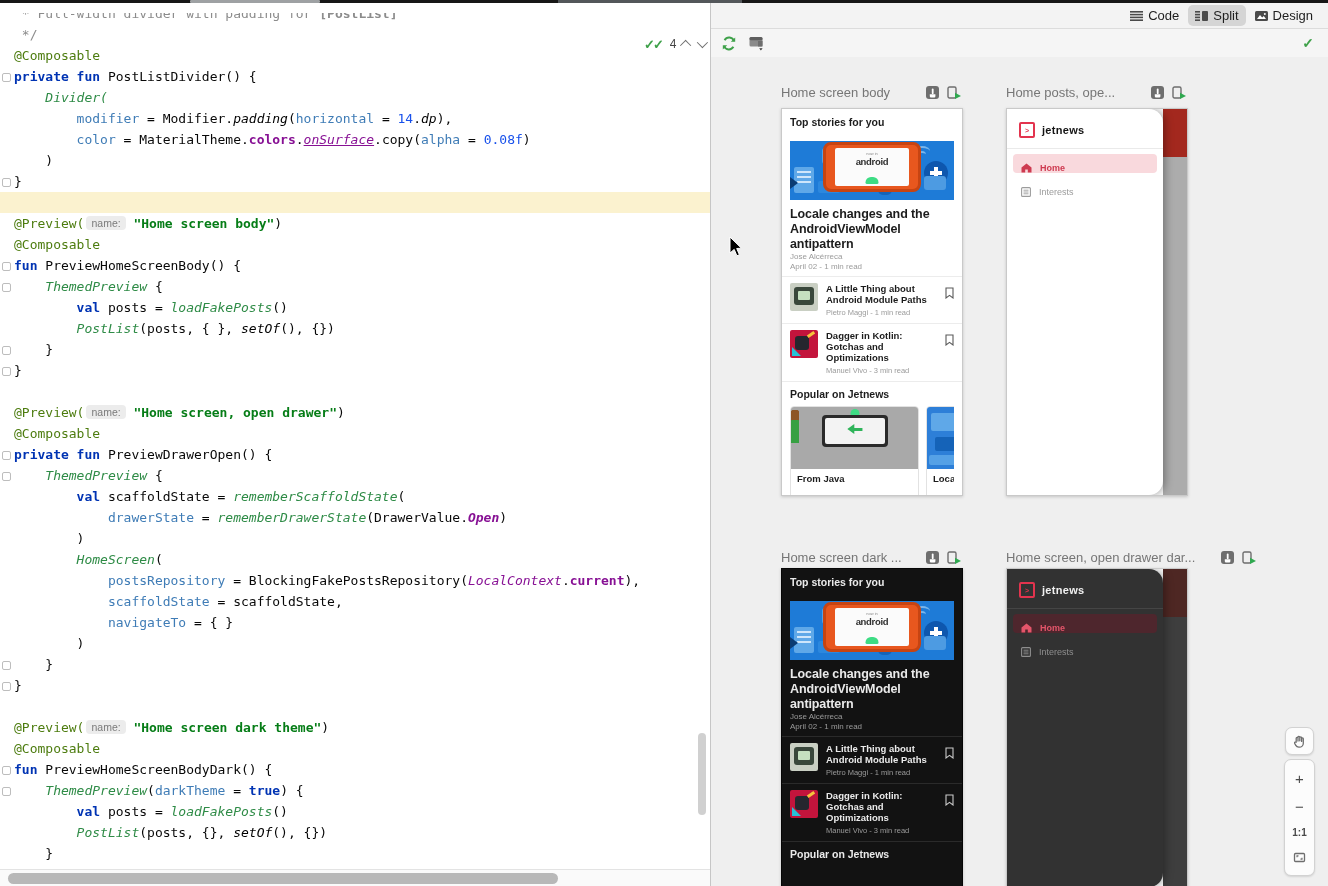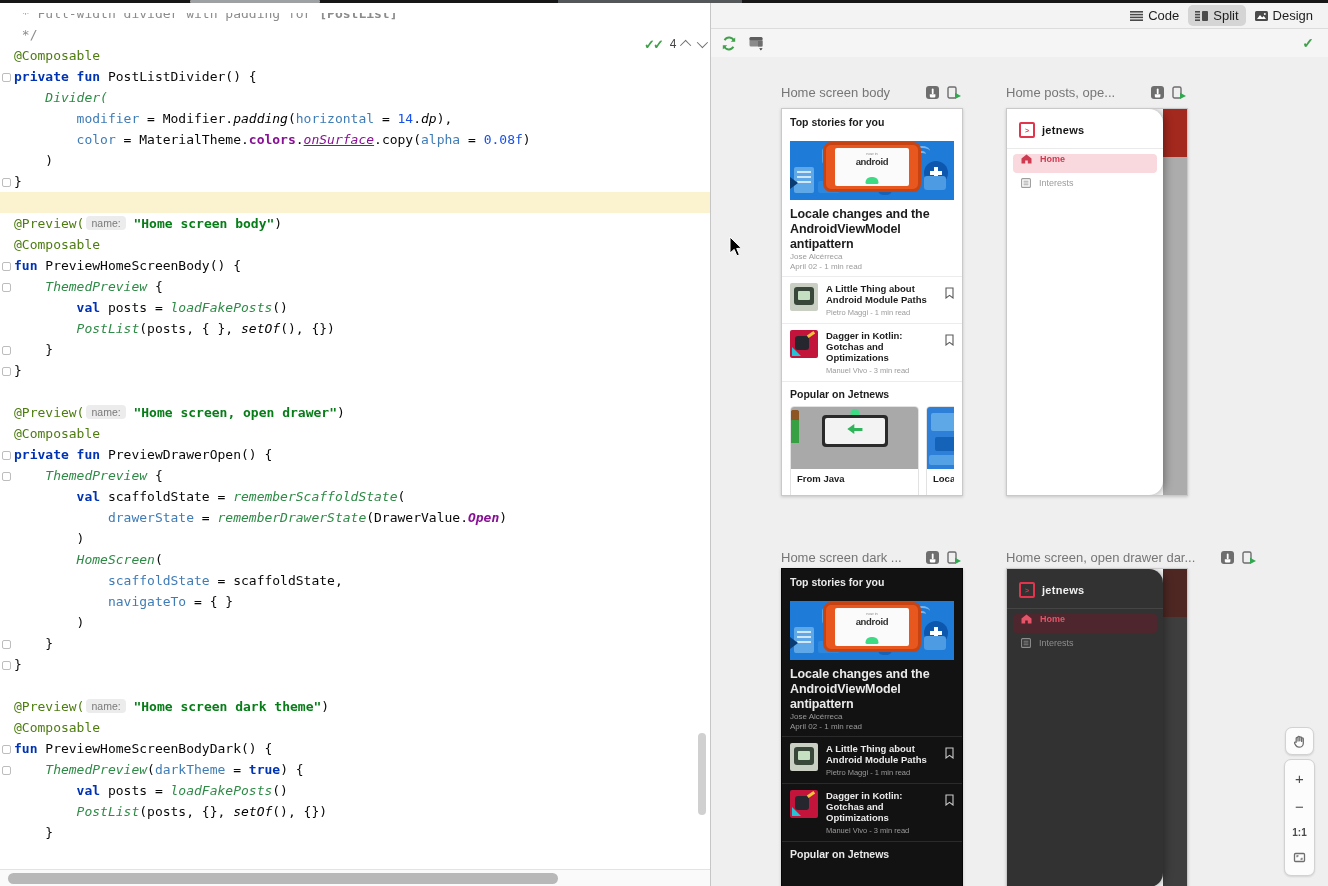--- a/index.html
+++ b/index.html
@@ -151,21 +151,21 @@
   .ddark .dstrip .bar{background:#4E2723}
   .drawer{position:absolute;left:0;top:0;bottom:0;width:156px;background:#fff;border-radius:0 14px 14px 0;
           box-shadow:2px 0 8px rgba(0,0,0,.35)}
   .ddark .drawer{background:#323232}
   .dlogo{display:flex;align-items:center;gap:7px;padding:13px 12px 10px;border-bottom:1px solid #EAEAEA}
   .ddark .dlogo{border-bottom-color:#454545}
   .jlogo{width:12px;height:12px;border:2px solid #E3344E;border-radius:2px;display:flex;align-items:center;justify-content:center;
          font-size:7px;font-weight:bold;color:#E3344E;line-height:1}
   .dname{font-size:11px;font-weight:bold;color:#141414;letter-spacing:.3px}
   .ddark .dname{color:#F1F1F1}
-  .drow{display:flex;align-items:flex-start;gap:8px;margin:5px 6px 0;padding:0 8px;height:19px;border-radius:4px;
+  .drow{display:flex;align-items:flex-end;gap:8px;margin:5px 6px 0;padding:0 8px;height:19px;border-radius:4px;
         font-size:9px;font-weight:bold}
   .drow.home{background:#F9D9DD;color:#CE3A50}
   .ddark .drow.home{background:#4E262D;color:#E4556A}
   .drow.int{color:#9C9C9C;font-weight:normal}
   .ddark .drow.int{color:#8E8E8E}
 
   
   .pan{position:absolute;left:574px;top:670px;width:27px;height:26px;background:#FCFCFC;border:1px solid #D2D2D2;
        border-radius:7px;display:flex;align-items:center;justify-content:center;box-shadow:0 1px 2px rgba(0,0,0,.12)}
   .zgroup{position:absolute;left:573px;top:702px;width:29px;height:107px;background:#FCFCFC;border:1px solid #D2D2D2;
@@ -206,20 +206,21 @@
       <div class="code-line"><span class="gutter"><span class="fold"></span></span><span class="ct"><span class="s-pl">}</span></span></div>
       <div class="code-line"><span class="gutter"></span><span class="ct"></span></div>
       <div class="code-line"><span class="gutter"></span><span class="ct"><span class="s-ann">@Preview(</span><span class="s-chip">name:</span><span class="s-str"> "Home screen, open drawer"</span><span class="s-pl">)</span></span></div>
       <div class="code-line"><span class="gutter"></span><span class="ct"><span class="s-ann">@Composable</span></span></div>
       <div class="code-line"><span class="gutter"><span class="fold"></span></span><span class="ct"><span class="s-kw">private fun</span><span class="s-pl"> PreviewDrawerOpen() {</span></span></div>
       <div class="code-line"><span class="gutter"><span class="fold"></span></span><span class="ct"><span class="s-cf">    ThemedPreview</span><span class="s-pl"> {</span></span></div>
       <div class="code-line"><span class="gutter"></span><span class="ct"><span class="s-kw">        val</span><span class="s-pl"> scaffoldState = </span><span class="s-cf">rememberScaffoldState</span><span class="s-pl">(</span></span></div>
       <div class="code-line"><span class="gutter"></span><span class="ct"><span class="s-np">            drawerState</span><span class="s-pl"> = </span><span class="s-cf">rememberDrawerState</span><span class="s-pl">(DrawerValue.</span><span class="s-propbi">Open</span><span class="s-pl">)</span></span></div>
       <div class="code-line"><span class="gutter"></span><span class="ct"><span class="s-pl">        )</span></span></div>
       <div class="code-line"><span class="gutter"></span><span class="ct"><span class="s-cf">        HomeScreen</span><span class="s-pl">(</span></span></div>
+      <div class="code-line"><span class="gutter"></span><span class="ct"><span class="s-np">            postsRepository</span><span class="s-pl"> = BlockingFakePostsRepository(</span><span class="s-propi">LocalContext</span><span class="s-pl">.</span><span class="s-prop">current</span><span class="s-pl">),</span></span></div>
       <div class="code-line"><span class="gutter"></span><span class="ct"><span class="s-np">            scaffoldState</span><span class="s-pl"> = scaffoldState,</span></span></div>
       <div class="code-line"><span class="gutter"></span><span class="ct"><span class="s-np">            navigateTo</span><span class="s-pl"> = { }</span></span></div>
       <div class="code-line"><span class="gutter"></span><span class="ct"><span class="s-pl">        )</span></span></div>
       <div class="code-line"><span class="gutter"><span class="fold"></span></span><span class="ct"><span class="s-pl">    }</span></span></div>
       <div class="code-line"><span class="gutter"><span class="fold"></span></span><span class="ct"><span class="s-pl">}</span></span></div>
       <div class="code-line"><span class="gutter"></span><span class="ct"></span></div>
       <div class="code-line"><span class="gutter"></span><span class="ct"><span class="s-ann">@Preview(</span><span class="s-chip">name:</span><span class="s-str"> "Home screen dark theme"</span><span class="s-pl">)</span></span></div>
       <div class="code-line"><span class="gutter"></span><span class="ct"><span class="s-ann">@Composable</span></span></div>
       <div class="code-line"><span class="gutter"><span class="fold"></span></span><span class="ct"><span class="s-kw">fun</span><span class="s-pl"> PreviewHomeScreenBodyDark() {</span></span></div>
       <div class="code-line"><span class="gutter"><span class="fold"></span></span><span class="ct"><span class="s-cf">    ThemedPreview</span><span class="s-pl">(</span><span class="s-np">darkTheme</span><span class="s-pl"> = </span><span class="s-kw">true</span><span class="s-pl">) {</span></span></div>

